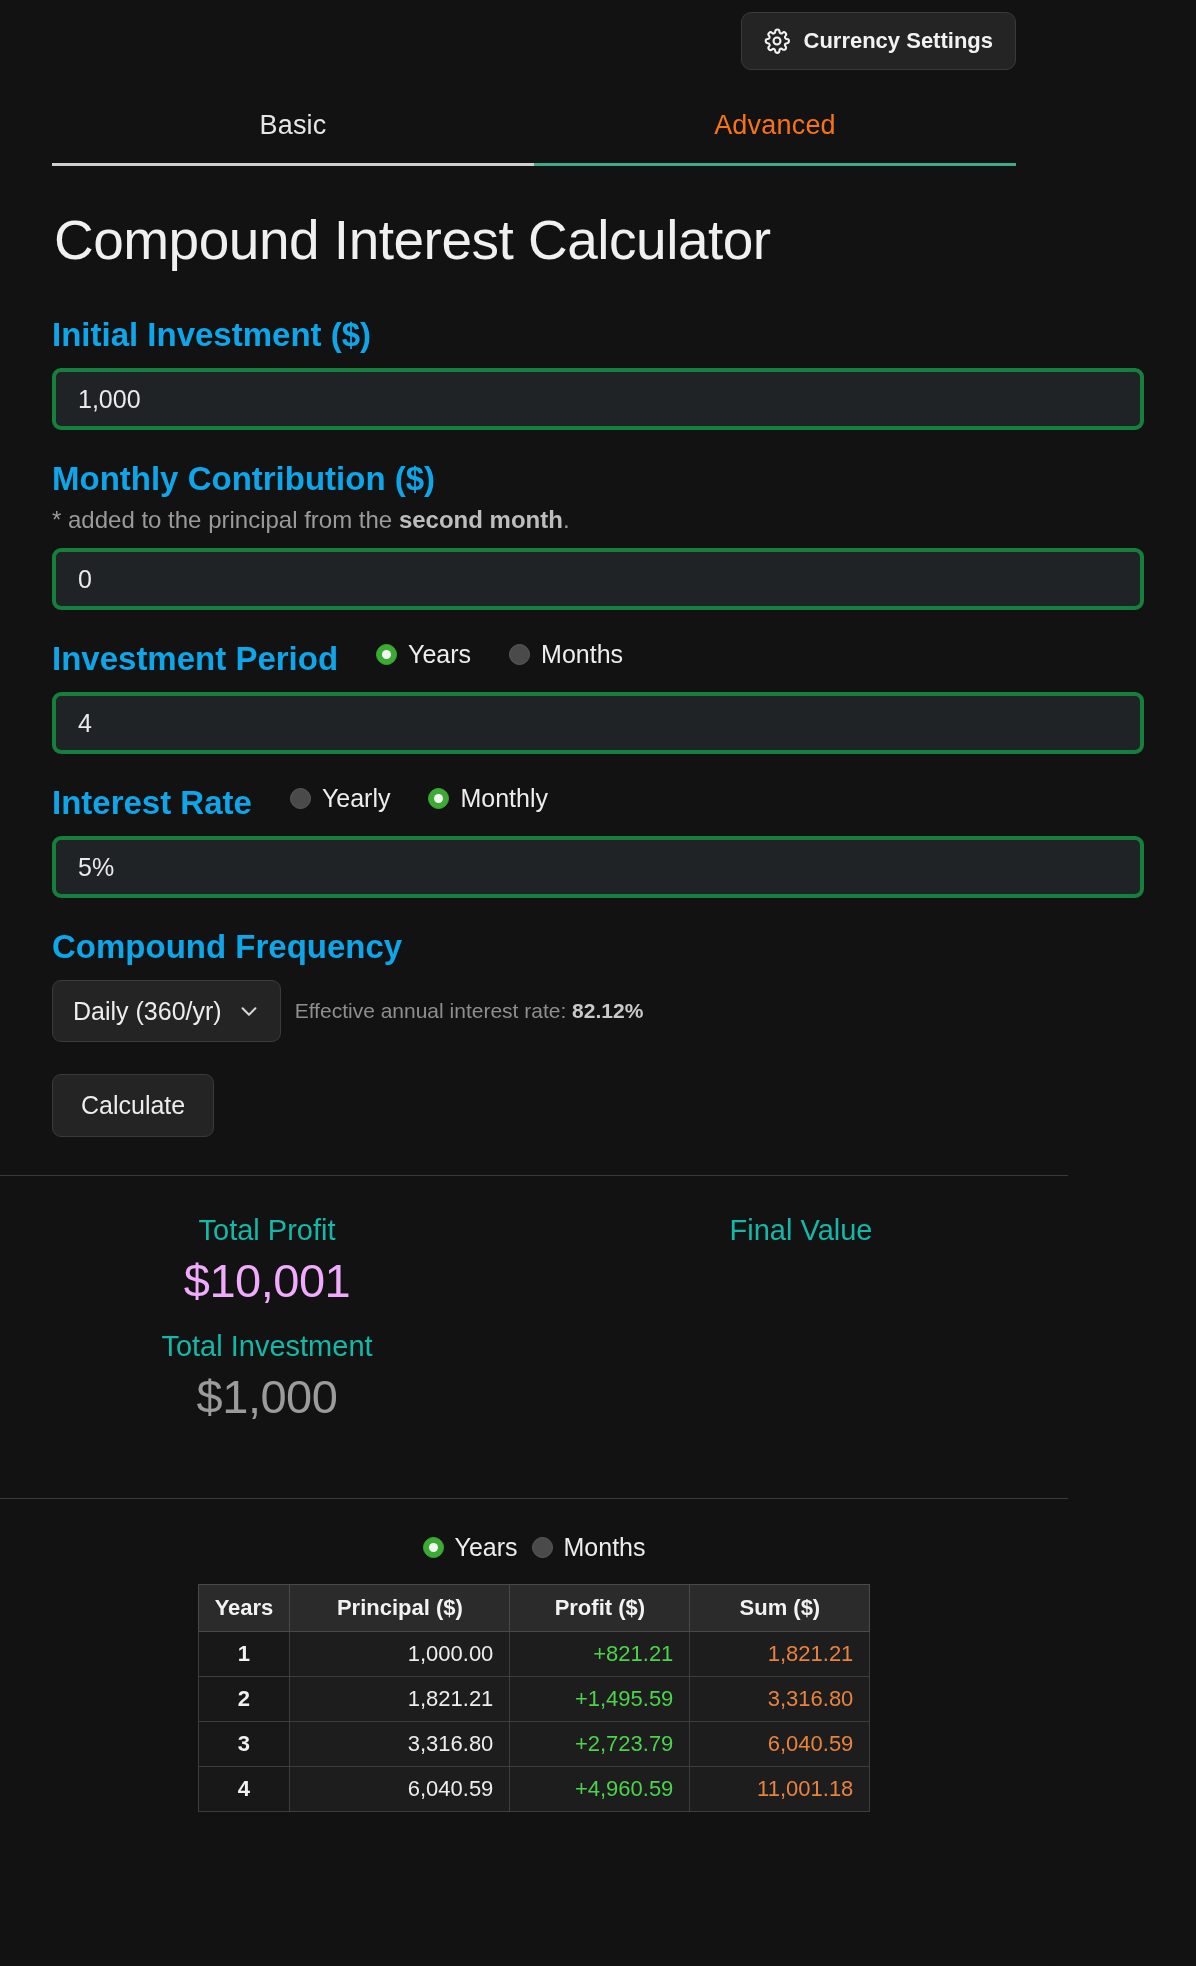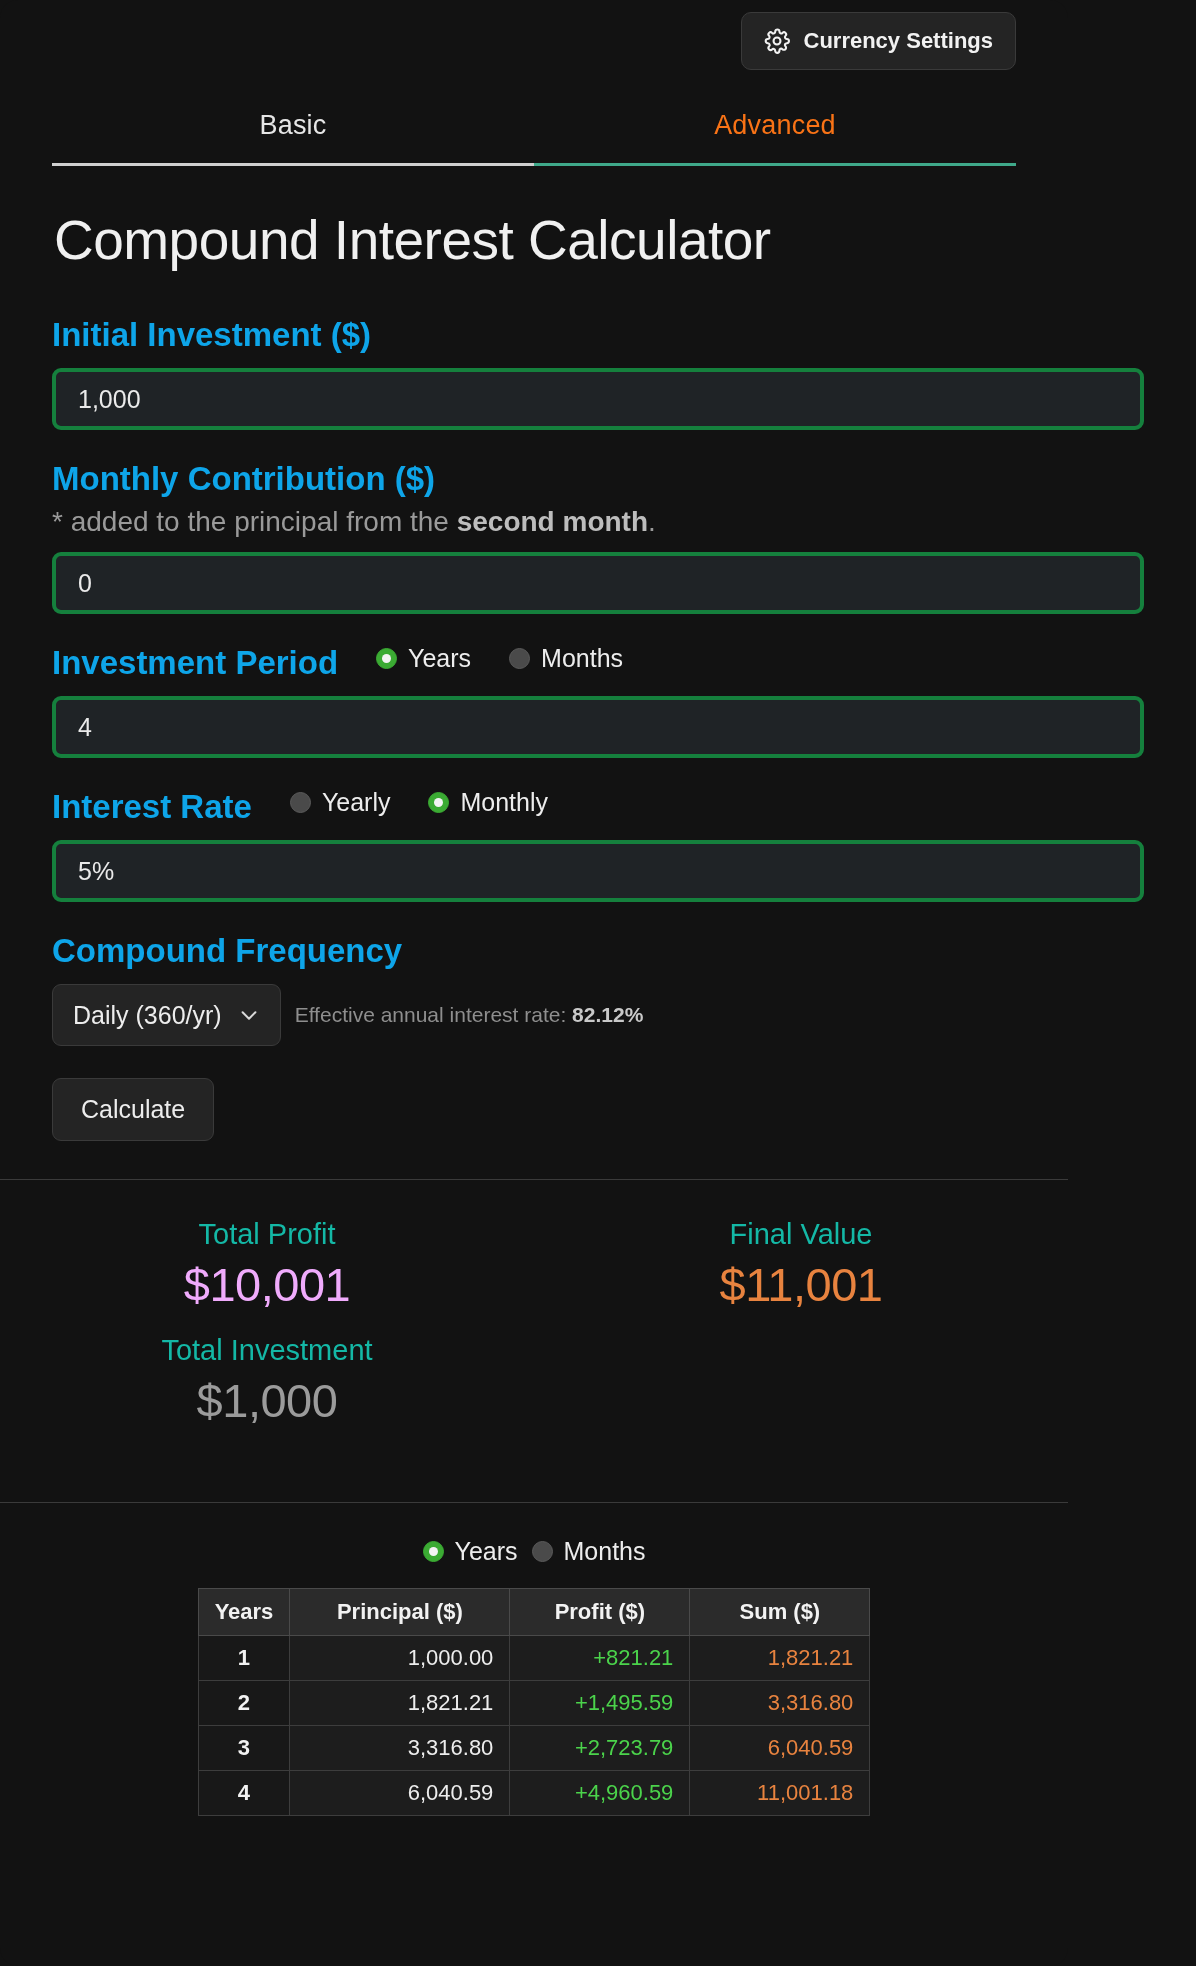--- a/index.html
+++ b/index.html
@@ -78,21 +78,21 @@
     margin: 42px 0 44px 2px;
   }
   .field-label {
     font-size: 33px;
     color: #0ea5e9;
     margin-bottom: 14px;
     display: block;
     font-weight: bold;
   }
   .field-note {
-    font-size: 28px;
+    font-size: 24px;
     color: #9a9a9a;
     margin: -6px 0 14px 0;
   }
   .field-note b { color: #bdbdbd; }
 
   .text-input {
     display: block;
     width: 1092px;
     height: 62px;
     background: #1f2326;
@@ -354,21 +354,20 @@
   <div class="divider"></div>
 
   <div class="results">
     <div class="res-grid">
       <div class="res-col">
         <div class="res-label">Total Profit</div>
         <div class="res-value green">$10,001</div>
       </div>
       <div class="res-col">
         <div class="res-label">Final Value</div>
-        <div class="res-value orange">$11,001</div>
       </div>
     </div>
     <div class="res-sub">
       <div class="res-label">Total Investment</div>
       <div class="res-value gray">$1,000</div>
     </div>
   </div>
 
   <div class="divider"></div>
 

